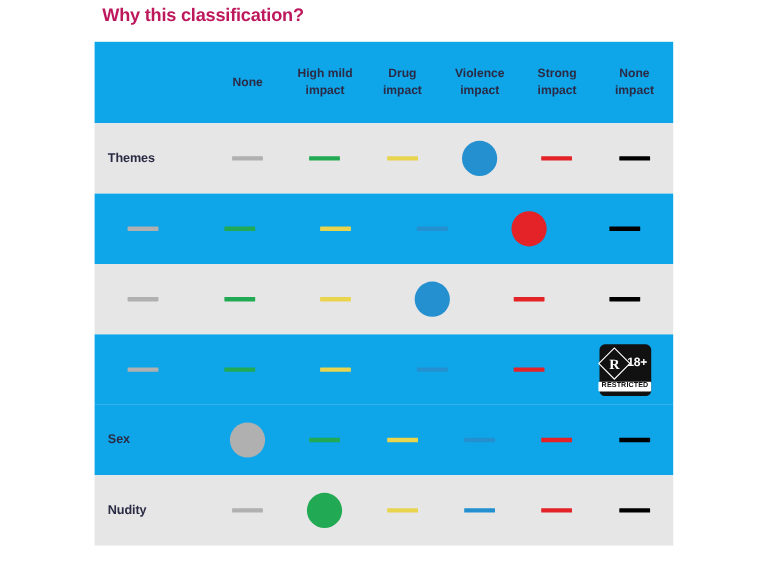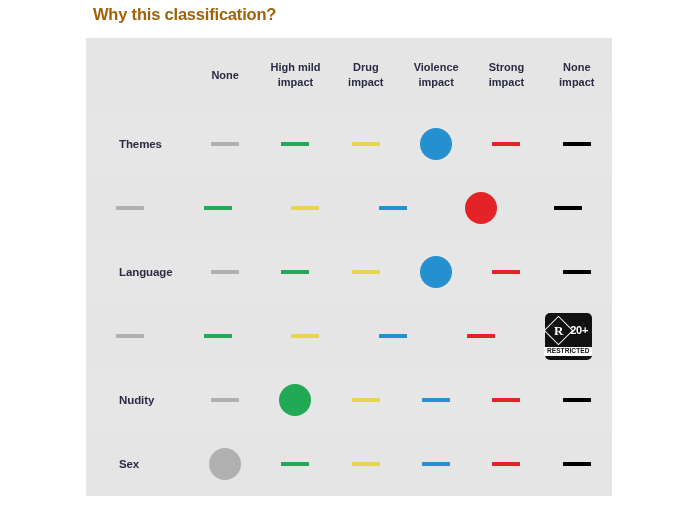--- a/index.html
+++ b/index.html
@@ -5,41 +5,41 @@
   html,body{margin:0;padding:0;}
   body{
     width:700px;height:516px;background:#ffffff;
     font-family:"Liberation Sans","DejaVu Sans",sans-serif;
     -webkit-font-smoothing:antialiased;overflow:hidden;
   }
   .page{position:relative;width:700px;height:516px;}
 
   .title{
     position:absolute;left:93px;top:5px;
-    font-size:16.5px;font-weight:bold;color:#a16207;
+    font-size:16.5px;font-weight:bold;color:#be185d;
     letter-spacing:-0.2px;
   }
 
   .table{
     position:absolute;left:86px;top:38px;
     width:526px;height:458px;
     display:flex;flex-direction:column;
   }
 
   .row{display:flex;width:100%;align-items:stretch;}
-  .row.shade-light{background:#e5e5e5;}
+  .row.shade-light{background:#0ea5e9;}
   .row.shade-dark{background:#e6e6e6;}
 
   .head-row{height:74px;}
   .data-row{height:64px;}
 
   .cell-label{
     width:104px;flex:0 0 104px;
     display:flex;align-items:center;
-    padding-left:33px;box-sizing:border-box;
+    padding-left:12px;box-sizing:border-box;
   }
   .cell-label .lbl{
     font-size:11.5px;font-weight:bold;color:#2b2b45;
     letter-spacing:-0.1px;
   }
 
   .cell{
     flex:1 1 0;
     display:flex;align-items:center;justify-content:center;
     position:relative;
@@ -177,23 +177,20 @@
           <span class="dash" style="background: rgb(36, 144, 208);"></span>
         </div>
         <div class="cell">
           <span class="dot" style="background: rgb(227, 35, 39);"></span>
         </div>
         <div class="cell">
           <span class="dash" style="background: rgb(0, 0, 0);"></span>
         </div>
       </div>
       <div class="row data-row shade-dark">
-        <div class="cell-label">
-          <div class="lbl">Language</div>
-        </div>
         <div class="cell">
           <span class="dash" style="background: rgb(176, 176, 176);"></span>
         </div>
         <div class="cell">
           <span class="dash" style="background: rgb(34, 169, 83);"></span>
         </div>
         <div class="cell">
           <span class="dash" style="background: rgb(232, 212, 77);"></span>
         </div>
         <div class="cell">
@@ -221,24 +218,47 @@
         </div>
         <div class="cell">
           <span class="dash" style="background: rgb(227, 35, 39);"></span>
         </div>
         <div class="cell">
           <div class="badge" style="background: rgb(17, 17, 17);">
             <div class="badge-top">
               <div class="diamond">
                 <span class="r">R</span>
               </div>
-              <span class="badge-age">20+</span>
+              <span class="badge-age">18+</span>
             </div>
             <div class="badge-word">RESTRICTED</div>
           </div>
+        </div>
+      </div>
+      <div class="row data-row shade-light">
+        <div class="cell-label">
+          <div class="lbl">Sex</div>
+        </div>
+        <div class="cell">
+          <span class="dot" style="background: rgb(176, 176, 176);"></span>
+        </div>
+        <div class="cell">
+          <span class="dash" style="background: rgb(34, 169, 83);"></span>
+        </div>
+        <div class="cell">
+          <span class="dash" style="background: rgb(232, 212, 77);"></span>
+        </div>
+        <div class="cell">
+          <span class="dash" style="background: rgb(36, 144, 208);"></span>
+        </div>
+        <div class="cell">
+          <span class="dash" style="background: rgb(227, 35, 39);"></span>
+        </div>
+        <div class="cell">
+          <span class="dash" style="background: rgb(0, 0, 0);"></span>
         </div>
       </div>
       <div class="row data-row shade-dark">
         <div class="cell-label">
           <div class="lbl">Nudity</div>
         </div>
         <div class="cell">
           <span class="dash" style="background: rgb(176, 176, 176);"></span>
         </div>
         <div class="cell">
@@ -250,38 +270,15 @@
         <div class="cell">
           <span class="dash" style="background: rgb(36, 144, 208);"></span>
         </div>
         <div class="cell">
           <span class="dash" style="background: rgb(227, 35, 39);"></span>
         </div>
         <div class="cell">
           <span class="dash" style="background: rgb(0, 0, 0);"></span>
         </div>
       </div>
-      <div class="row data-row shade-light">
-        <div class="cell-label">
-          <div class="lbl">Sex</div>
-        </div>
-        <div class="cell">
-          <span class="dot" style="background: rgb(176, 176, 176);"></span>
-        </div>
-        <div class="cell">
-          <span class="dash" style="background: rgb(34, 169, 83);"></span>
-        </div>
-        <div class="cell">
-          <span class="dash" style="background: rgb(232, 212, 77);"></span>
-        </div>
-        <div class="cell">
-          <span class="dash" style="background: rgb(36, 144, 208);"></span>
-        </div>
-        <div class="cell">
-          <span class="dash" style="background: rgb(227, 35, 39);"></span>
-        </div>
-        <div class="cell">
-          <span class="dash" style="background: rgb(0, 0, 0);"></span>
-        </div>
-      </div>
     </div>
 
 </div>
 
 </body></html>

